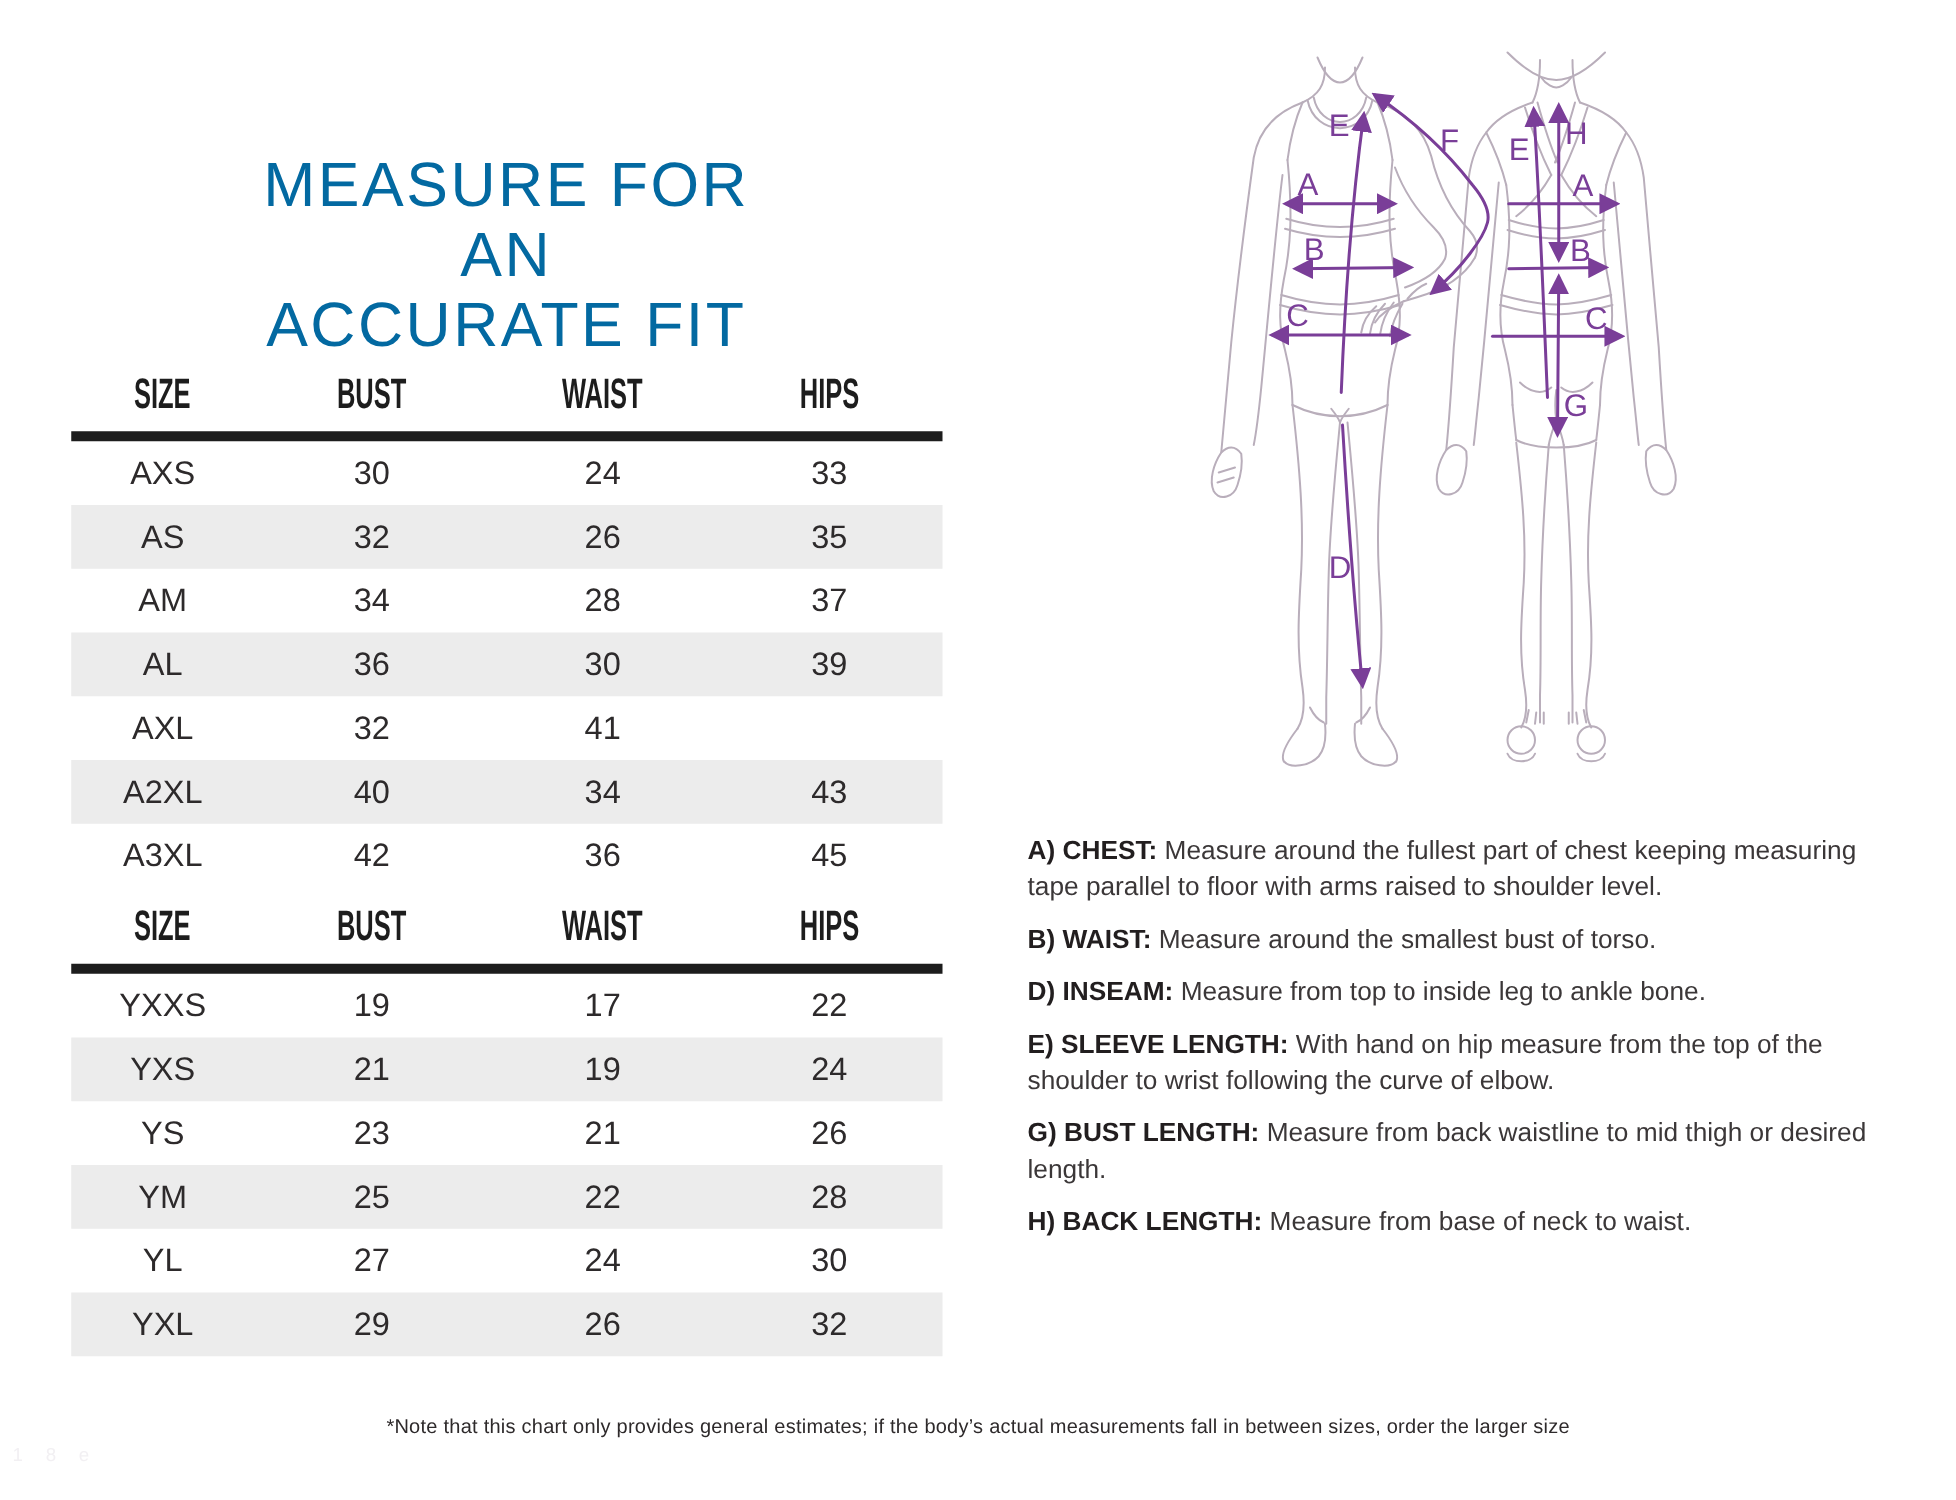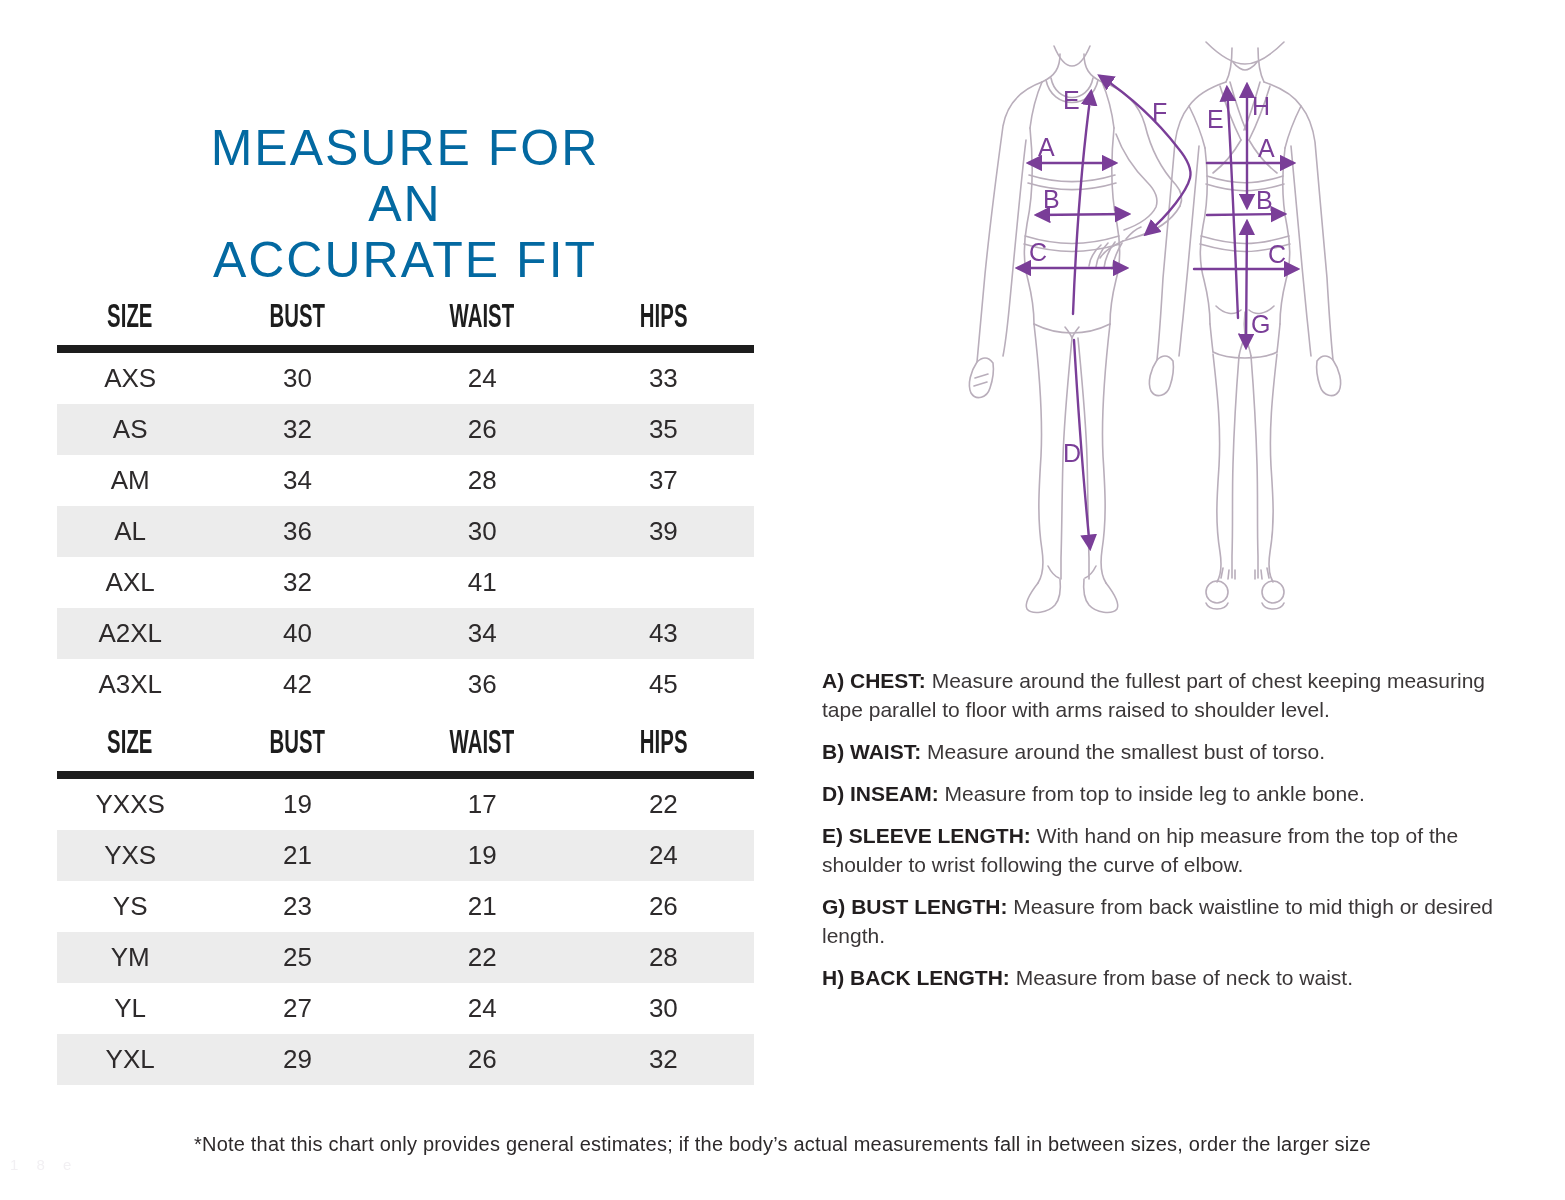--- a/index.html
+++ b/index.html
@@ -46,21 +46,21 @@
   .arr{fill:none;stroke:var(--accent);stroke-width:2.4;stroke-linecap:round;stroke-linejoin:round;}
   .lbl{fill:var(--accent);font-family:"Liberation Sans",sans-serif;font-size:25px;font-weight:400;}
   .ahp{fill:var(--accent);}
   
   .instructions{position:absolute;left:822px;top:636px;width:700px;margin-top:30px;}
   .instructions p{font-size:21px;line-height:29px;margin-bottom:13px;color:#3b3738;}
   .instructions b{color:#221e1f;font-weight:700;}
   
   .footnote{
     position:absolute;left:0;top:1133px;width:100%;text-align:center;
-    font-size:20px;color:#2e2a2b;letter-spacing:0.2px;
+    font-size:16px;color:#2e2a2b;letter-spacing:0.2px;
   }
   .watermark{
     position:absolute;left:10px;top:1156px;font-size:15px;color:#f2f0f3;letter-spacing:7px;
   }
 </style>
 </head>
 <body>
 
 <div class="page">
 

